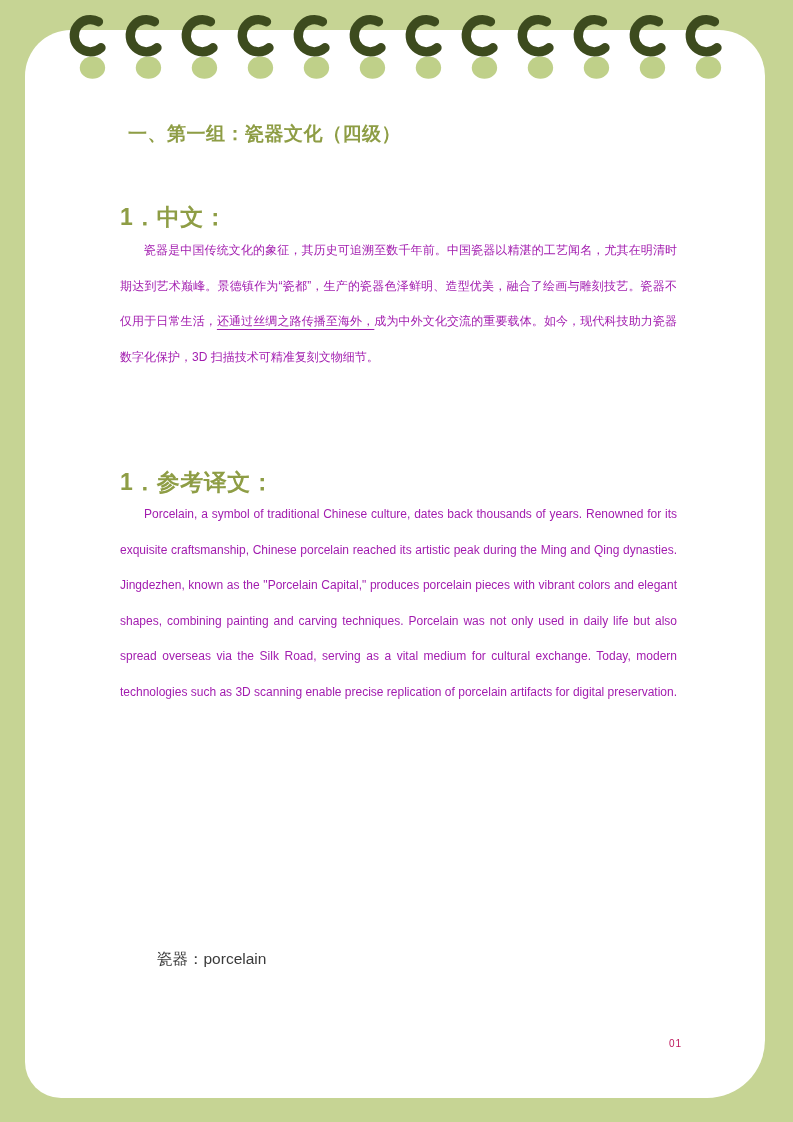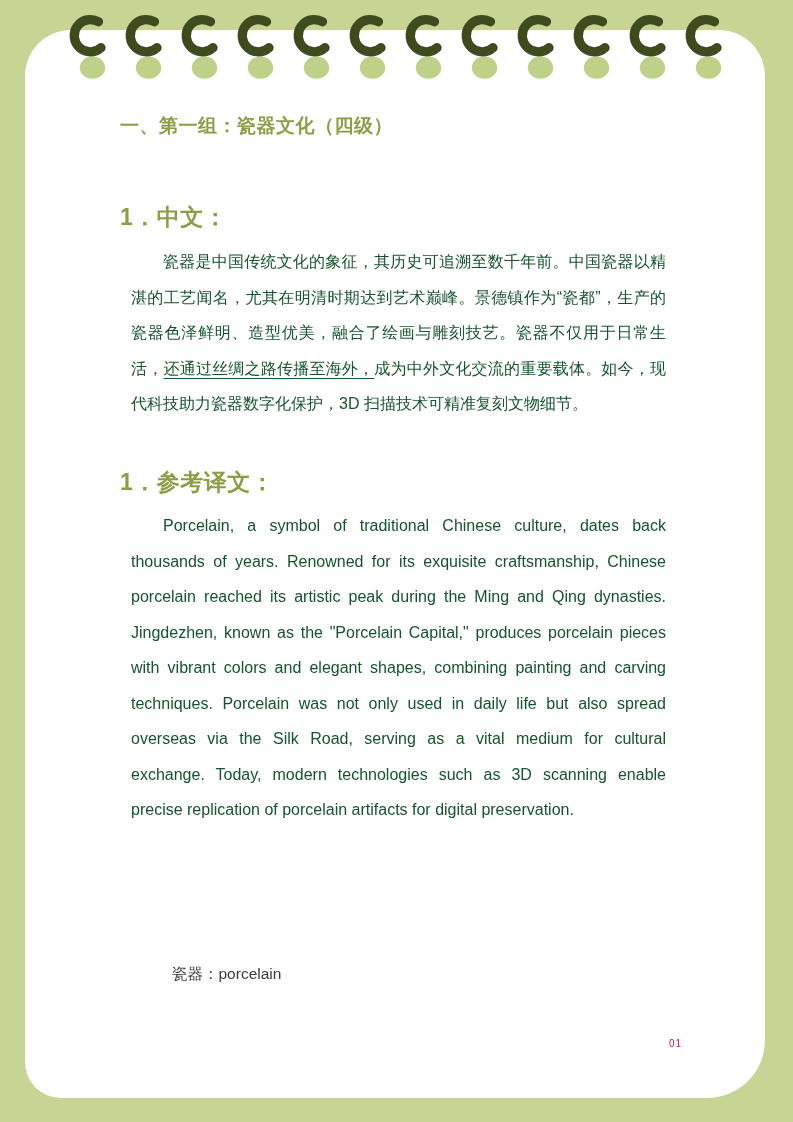--- a/index.html
+++ b/index.html
@@ -13,47 +13,47 @@
     background:#ffffff;
     border-radius:46px 46px 58px 36px;
   }
   .rings {
     position:absolute; left:68px; top:12px;
     display:flex; gap:11px; z-index:5;
   }
   .ring { width:45px; height:82px; display:block; }
 
   .title {
-    position:absolute; left:95px; top:83px; margin:0;
+    position:absolute; left:95px; top:83px; margin:8px;
     font-size:19px; font-weight:bold; color:#8e9d45; letter-spacing:0.5px;
   }
   .subhead {
     position:absolute; left:95px; margin:0;
     font-size:23px; font-weight:bold; color:#8e9d45; letter-spacing:0.5px;
   }
   .subhead.cn  { top:172px; }
   .subhead.tr  { top:437px; }
   .subhead.voc { top:842px; }
 
   .para {
-    position:absolute; left:95px; right:88px; margin:11px;
-    font-size:16px; line-height:35.5px; color:#14532d;
+    position:absolute; left:95px; right:88px; margin:0;
+    font-size:12px; line-height:35.5px; color:#a21caf;
     text-align:justify; text-indent:2em;
   }
   .para.cnp { top:203px; }
   .para.enp { top:467px; }
 
   .u {
     text-decoration:underline;
     text-underline-offset:4px;
     text-decoration-thickness:1px;
   }
 
   .vocab {
-    position:absolute; left:95px; top:915px; margin:17px;
+    position:absolute; left:95px; top:915px; margin:2px;
     font-size:15.5px; color:#3a3a3a; text-indent:35px; line-height:24px;
   }
 
   .pagenum {
     position:absolute; left:632px; top:1008px;
     font-size:10px; color:#be185d; letter-spacing:1px;margin-left:12px;
   }
 </style>
 </head>
 <body>

